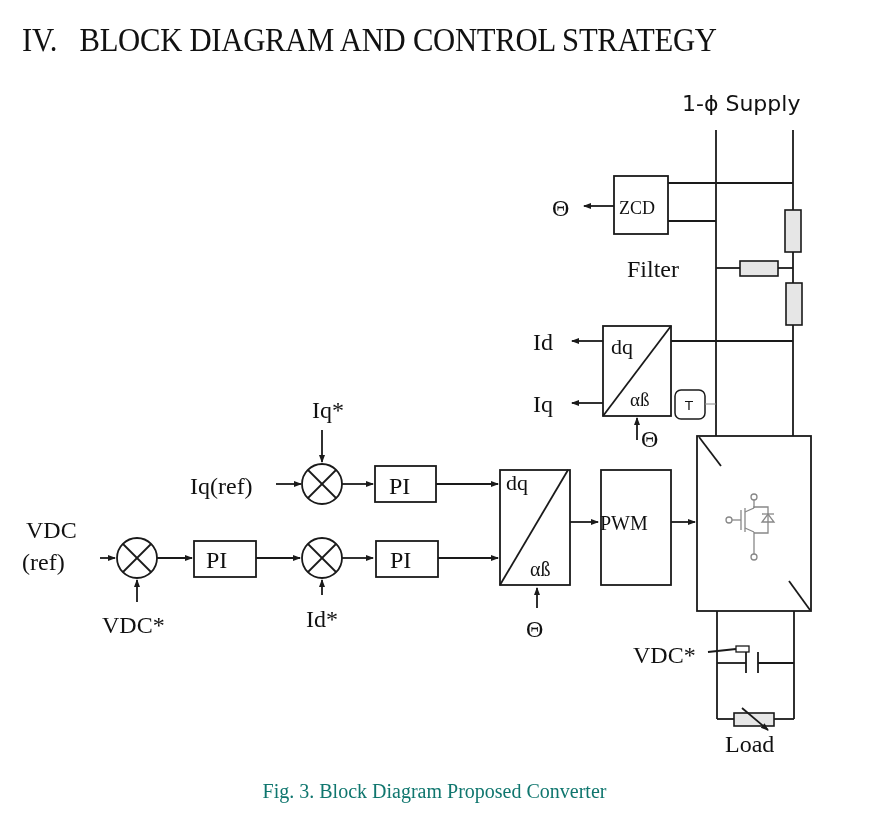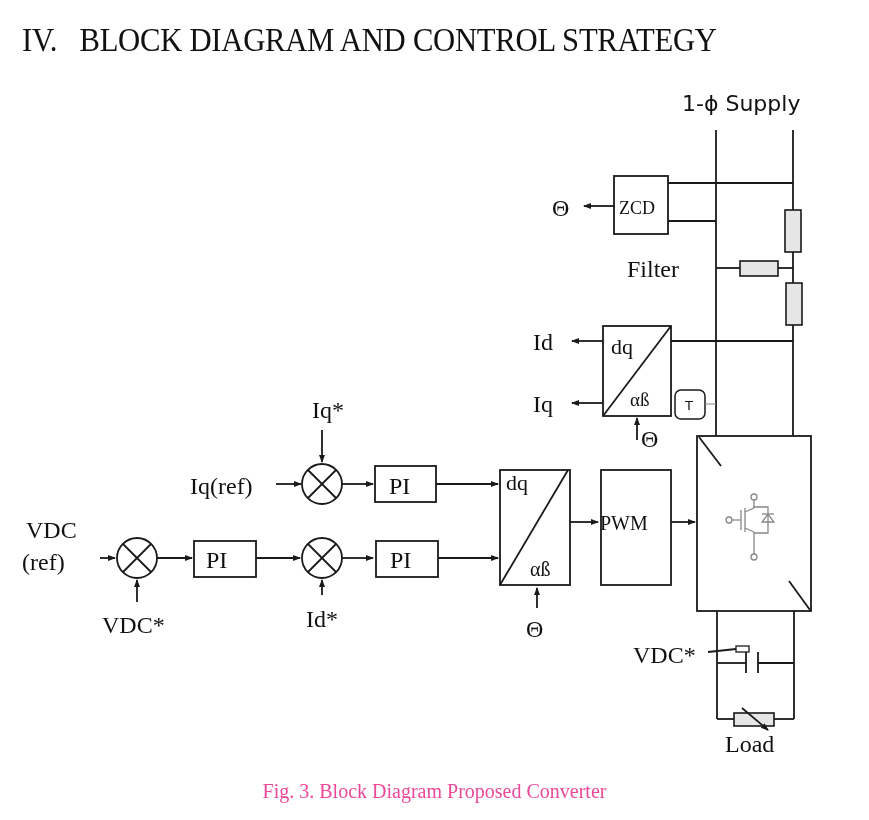--- a/index.html
+++ b/index.html
@@ -1,18 +1,18 @@
 <!DOCTYPE html>
 <html><head>
 <meta charset="utf-8">
 <style>
   html, body { margin:0; padding:0; background:#ffffff; }
   body { width:869px; height:820px; position:relative; overflow:hidden; }
   .heading { position:absolute; left:22px; top:22px; font-family:"Liberation Serif", serif; font-size:33px; color:#111; letter-spacing:-0.3px; transform:scaleX(0.93); transform-origin:left; white-space:pre; }
-  .caption { position:absolute; left:0; width:869px; top:780px; text-align:center; font-family:"Liberation Serif", serif; font-size:20px; color:#ec4899; }
+  .caption { position:absolute; left:0; width:869px; top:780px; text-align:center; font-family:"Liberation Serif", serif; font-size:20px; color:#0f766e; }
   svg { position:absolute; left:0; top:0; }
   .ln { stroke:#1a1a1a; stroke-width:1.8; fill:none; }
   .bx { stroke:#1a1a1a; stroke-width:1.8; fill:#fff; }
   .res { stroke:#1a1a1a; stroke-width:1.6; fill:#e6e6e6; }
   .t { font-family:"Liberation Serif", serif; fill:#111; }
   .ts { font-family:"DejaVu Sans", sans-serif; fill:#111; }
   .ic { stroke:#888; stroke-width:1.3; fill:none; }
 </style>
 </head>
 <body>

